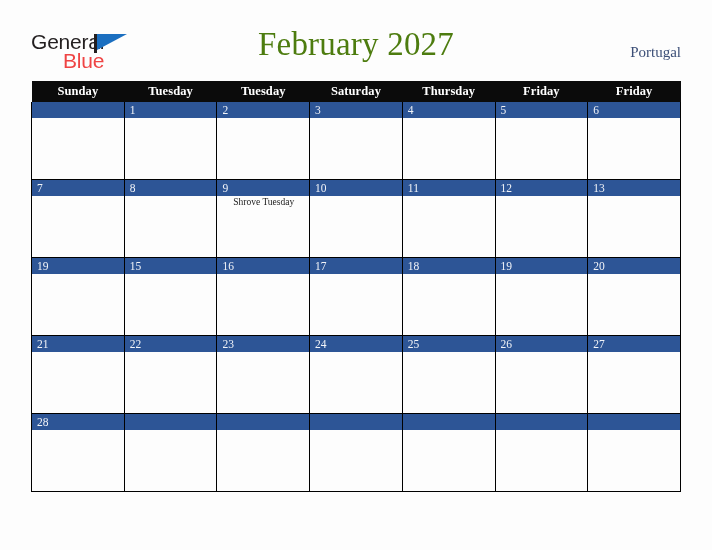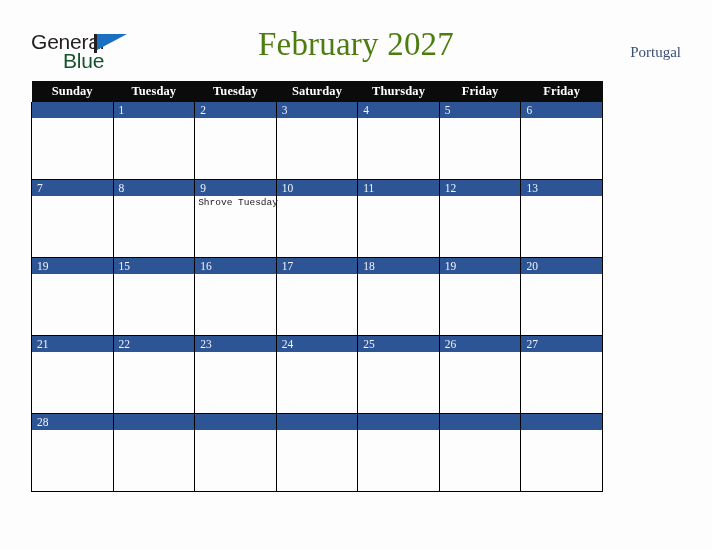--- a/index.html
+++ b/index.html
@@ -66,21 +66,21 @@
     height: 19px;
     background: #231f20;
   }
   .logo-blue {
     position: absolute;
     left: 32px;
     top: 22px;
     font-family: "Liberation Sans", sans-serif;
     font-size: 21px;
     font-weight: 400;
-    color: #14532d;
+    color: #ef4444;
     letter-spacing: -0.2px;
   }
 
   .month-title {
     position: absolute;
     left: 0;
     right: 0;
     top: 0px;
     text-align: center;
     font-family: "Liberation Serif", serif;
@@ -98,21 +98,21 @@
     font-size: 15px;
     color: #3c4f77;
     text-align: right;
   }
 
   
   .calendar {
     position: absolute;
     left: 31px;
     top: 81px;
-    width: 572px;
+    width: 650px;
     border-collapse: collapse;
     table-layout: fixed;
   }
 
   .calendar th {
     background: #0b0b0b;
     color: #ffffff;
     font-family: "Liberation Serif", serif;
     font-size: 12.5px;
     font-weight: bold;
@@ -149,25 +149,26 @@
     font-size: 11.5px;
     padding: 1px 0 1px 5px;
     box-sizing: content-box;
   }
 
   .events {
     padding: 1px 2px 0 3px;
   }
 
   .event {
-    font-family: Liberation Mono, monospace;
+    font-family: Liberation Serif, serif;
     font-size: 9.5px;
     color: #1a1a1a;
     line-height: 11px;
     white-space: nowrap;
+    text-align: center;
   }
 </style>
 </head>
 <body>
 
 <div class="page">
 
   <div class="top-bar">
 
     <div class="logo">

